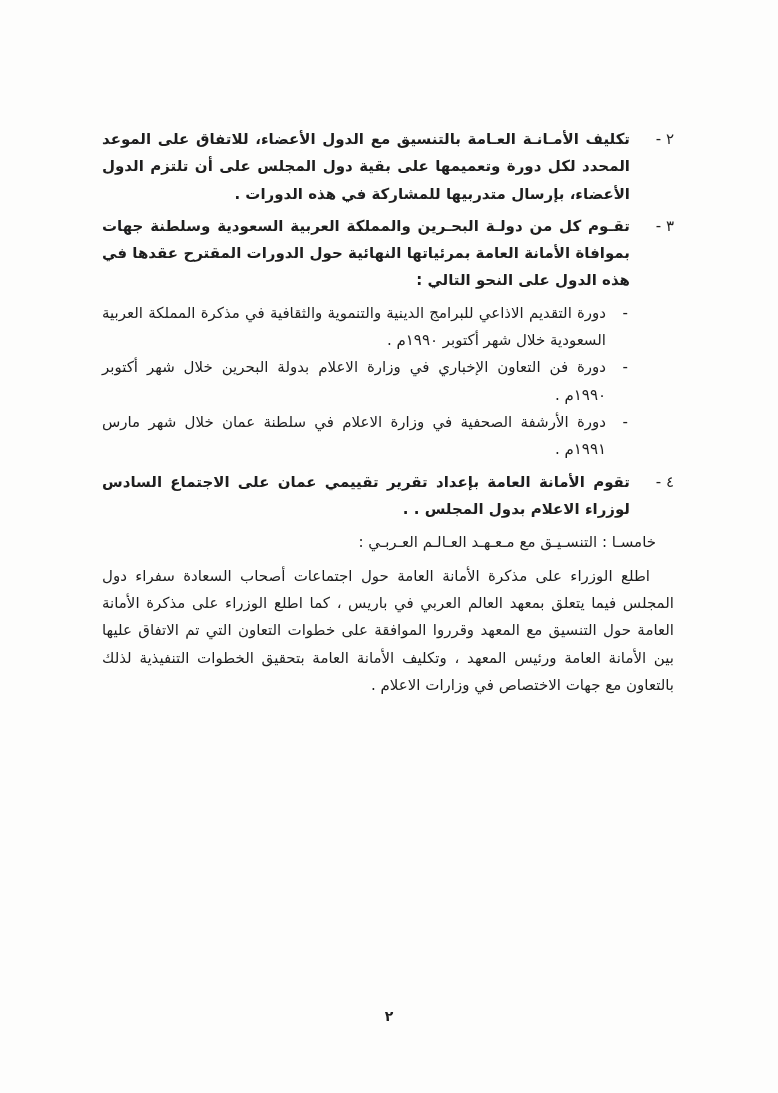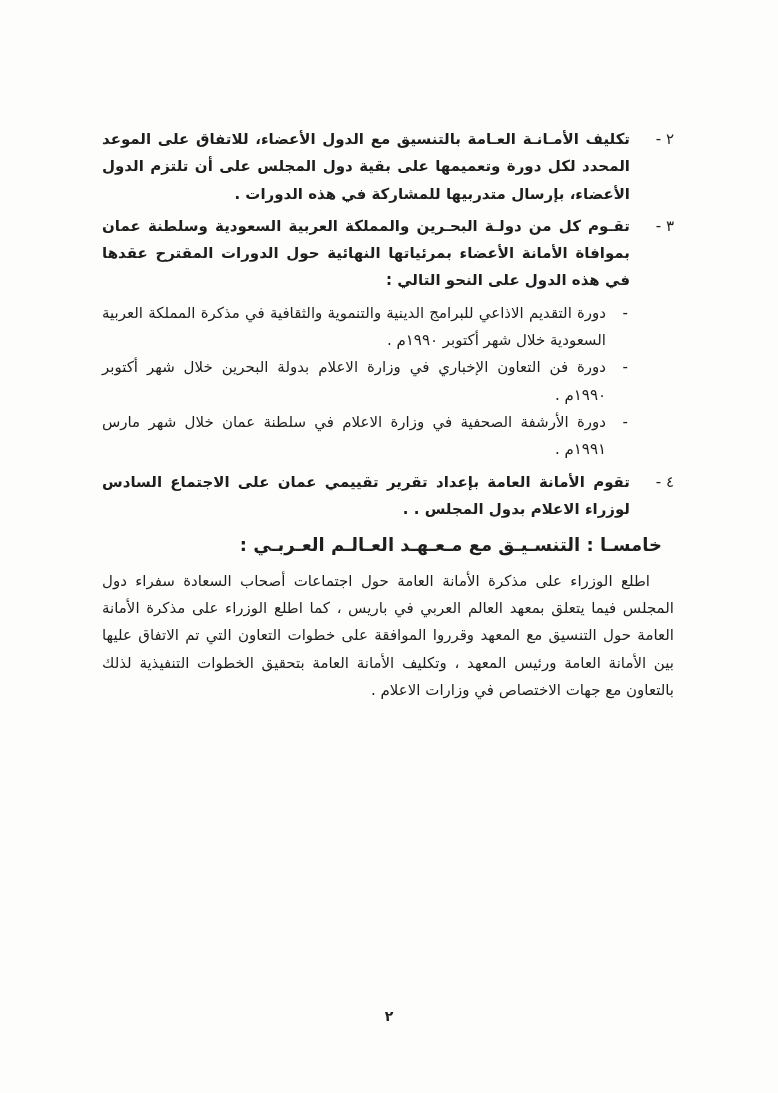--- a/index.html
+++ b/index.html
@@ -52,23 +52,23 @@
   .sub-dash {
     flex: none;
     width: 14px;
   }
   .sub-text {
     flex: 1;
     text-align: justify;
     text-justify: inter-word;
   }
   .heading {
-    font-size: 18px;
-    font-weight: bold;
-    margin: 7px 12px 7px 0;
+    font-size: 15px;
+    font-weight: normal;
+    margin: 7px 18px 7px 0;
     line-height: 1.7;
   }
   .paragraph {
     margin: 0;
     text-align: justify;
     text-justify: inter-word;
     text-indent: 24px; 
   }
   .page-number {
     position: absolute;
@@ -86,21 +86,21 @@
 <div class="page">
   <div class="content">
 
     <div class="item">
       <div class="item-marker">٢ -</div>
       <div class="item-text">تكليف الأمـانـة العـامة بالتنسيق مع الدول الأعضاء، للاتفاق على الموعد المحدد لكل دورة وتعميمها على بقية دول المجلس على أن تلتزم الدول الأعضاء، بإرسال متدربيها للمشاركة في هذه الدورات .</div>
     </div>
 
     <div class="item">
       <div class="item-marker">٣ -</div>
-      <div class="item-text">تقـوم كل من دولـة البحـرين والمملكة العربية السعودية وسلطنة عمان بموافاة الأمانة الأعضاء بمرئياتها النهائية حول الدورات المقترح عقدها في هذه الدول على النحو التالي :</div>
+      <div class="item-text">تقـوم كل من دولـة البحـرين والمملكة العربية السعودية وسلطنة جهات بموافاة الأمانة العامة بمرئياتها النهائية حول الدورات المقترح عقدها في هذه الدول على النحو التالي :</div>
     </div>
 
     <div class="subs">
       <div class="sub-item">
         <div class="sub-dash">-</div>
         <div class="sub-text">دورة التقديم الاذاعي للبرامج الدينية والتنموية والثقافية في مذكرة المملكة العربية السعودية خلال شهر أكتوبر ١٩٩٠م .</div>
       </div>
       <div class="sub-item">
         <div class="sub-dash">-</div>
         <div class="sub-text">دورة فن التعاون الإخباري في وزارة الاعلام بدولة البحرين خلال شهر أكتوبر ١٩٩٠م .</div>

